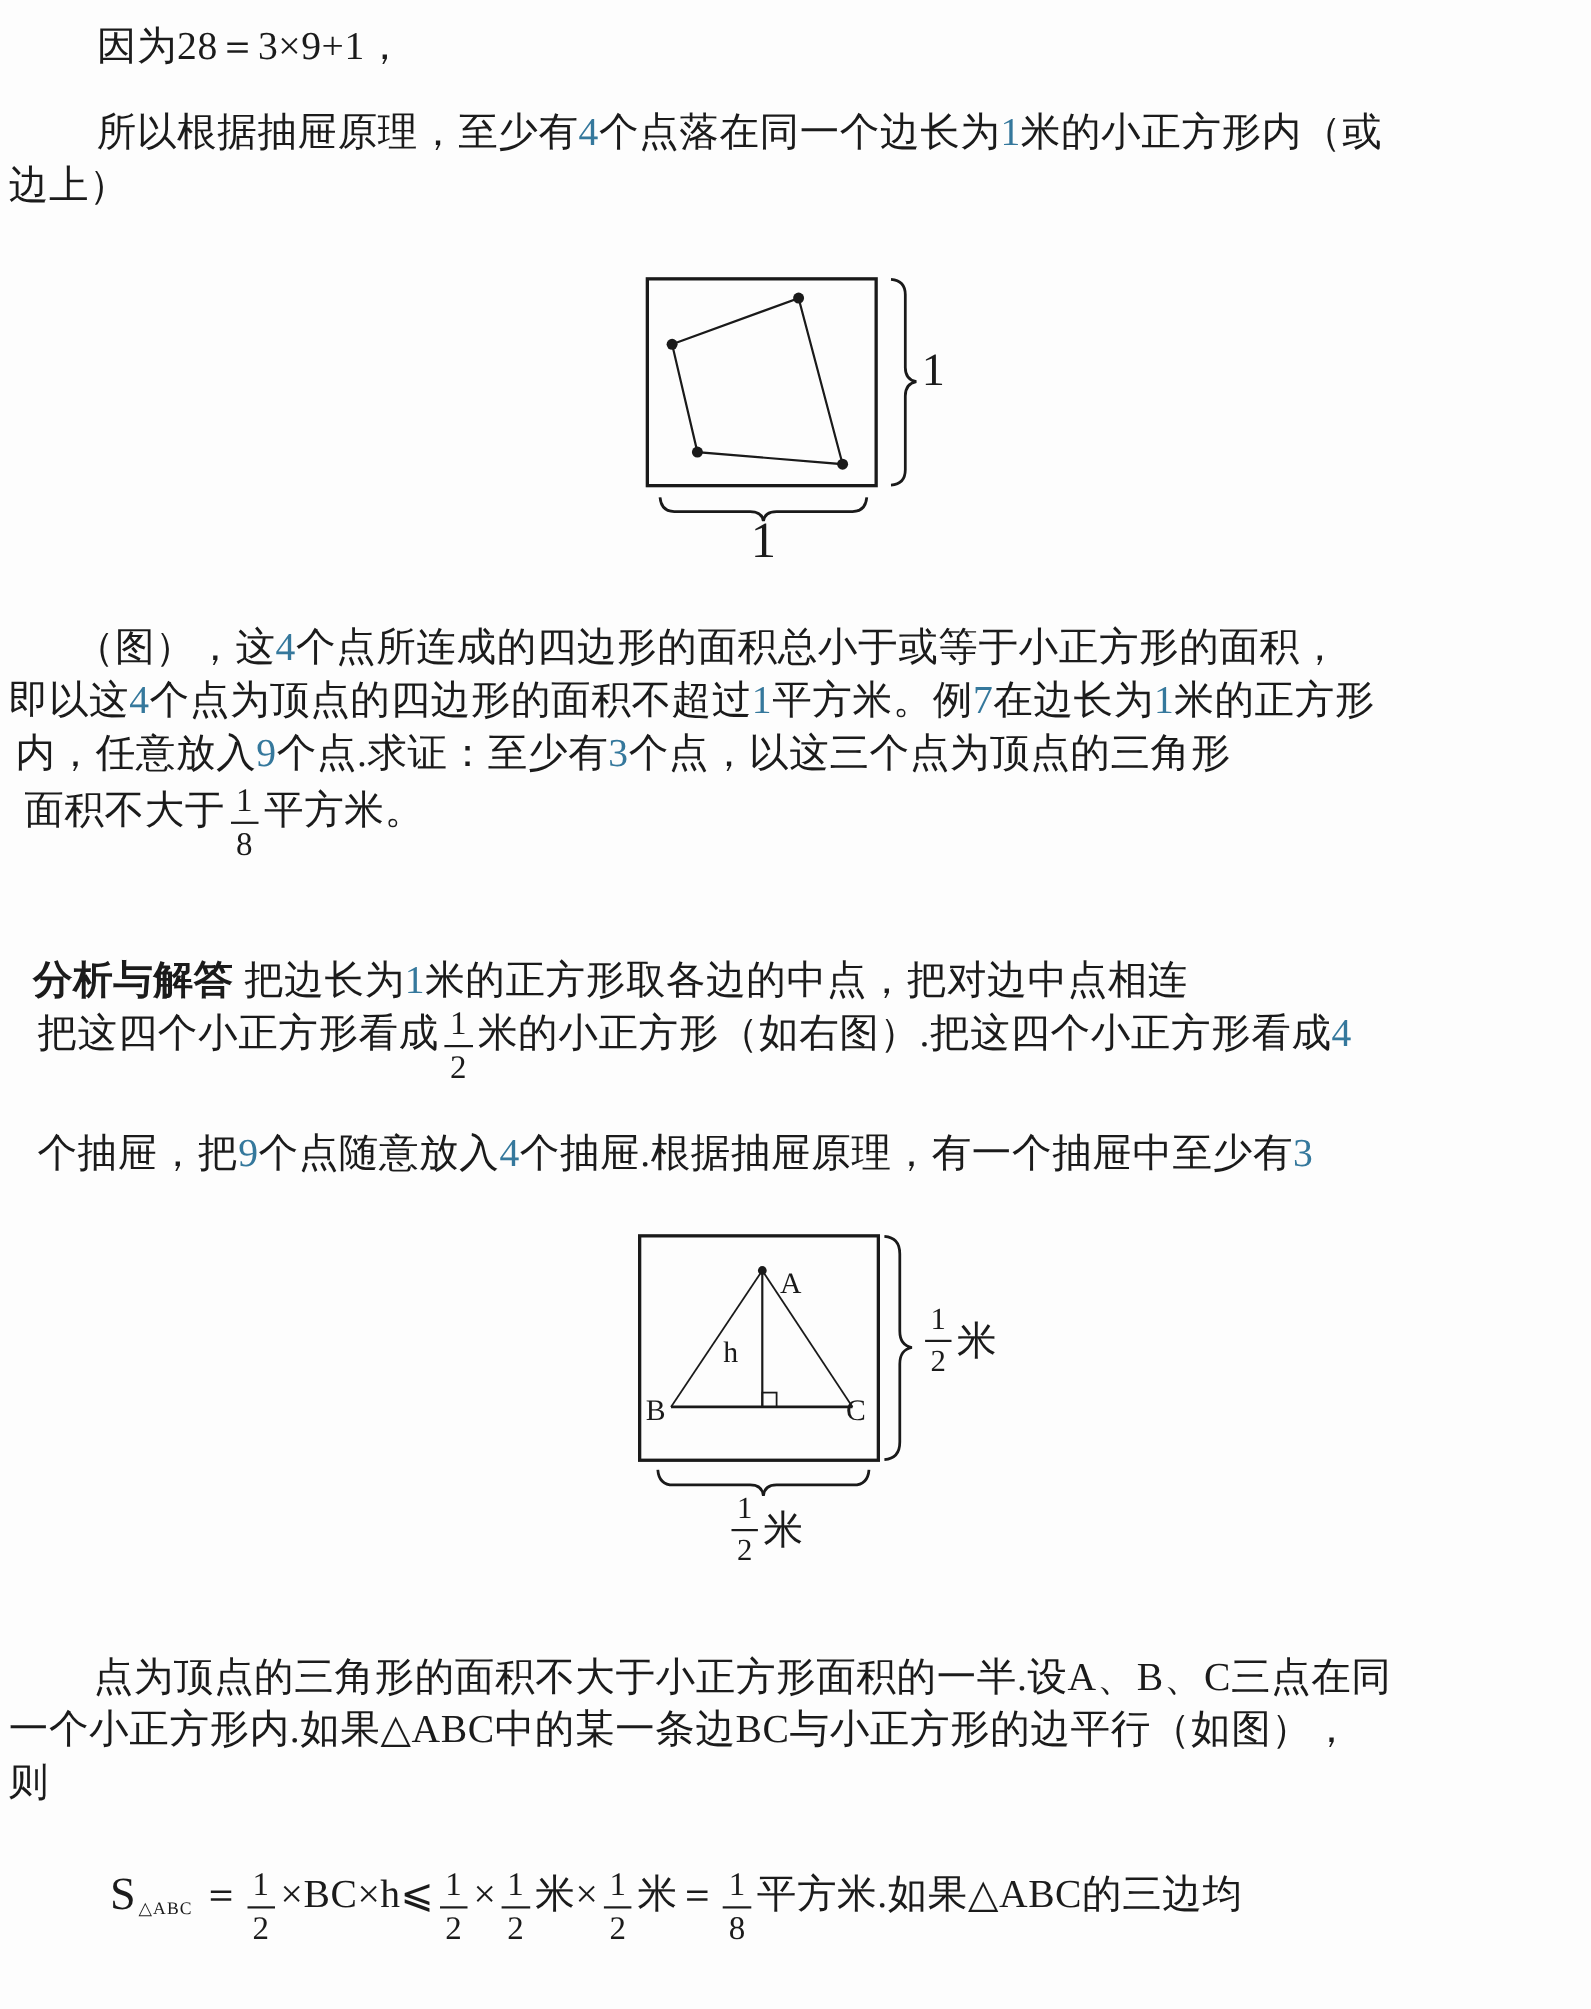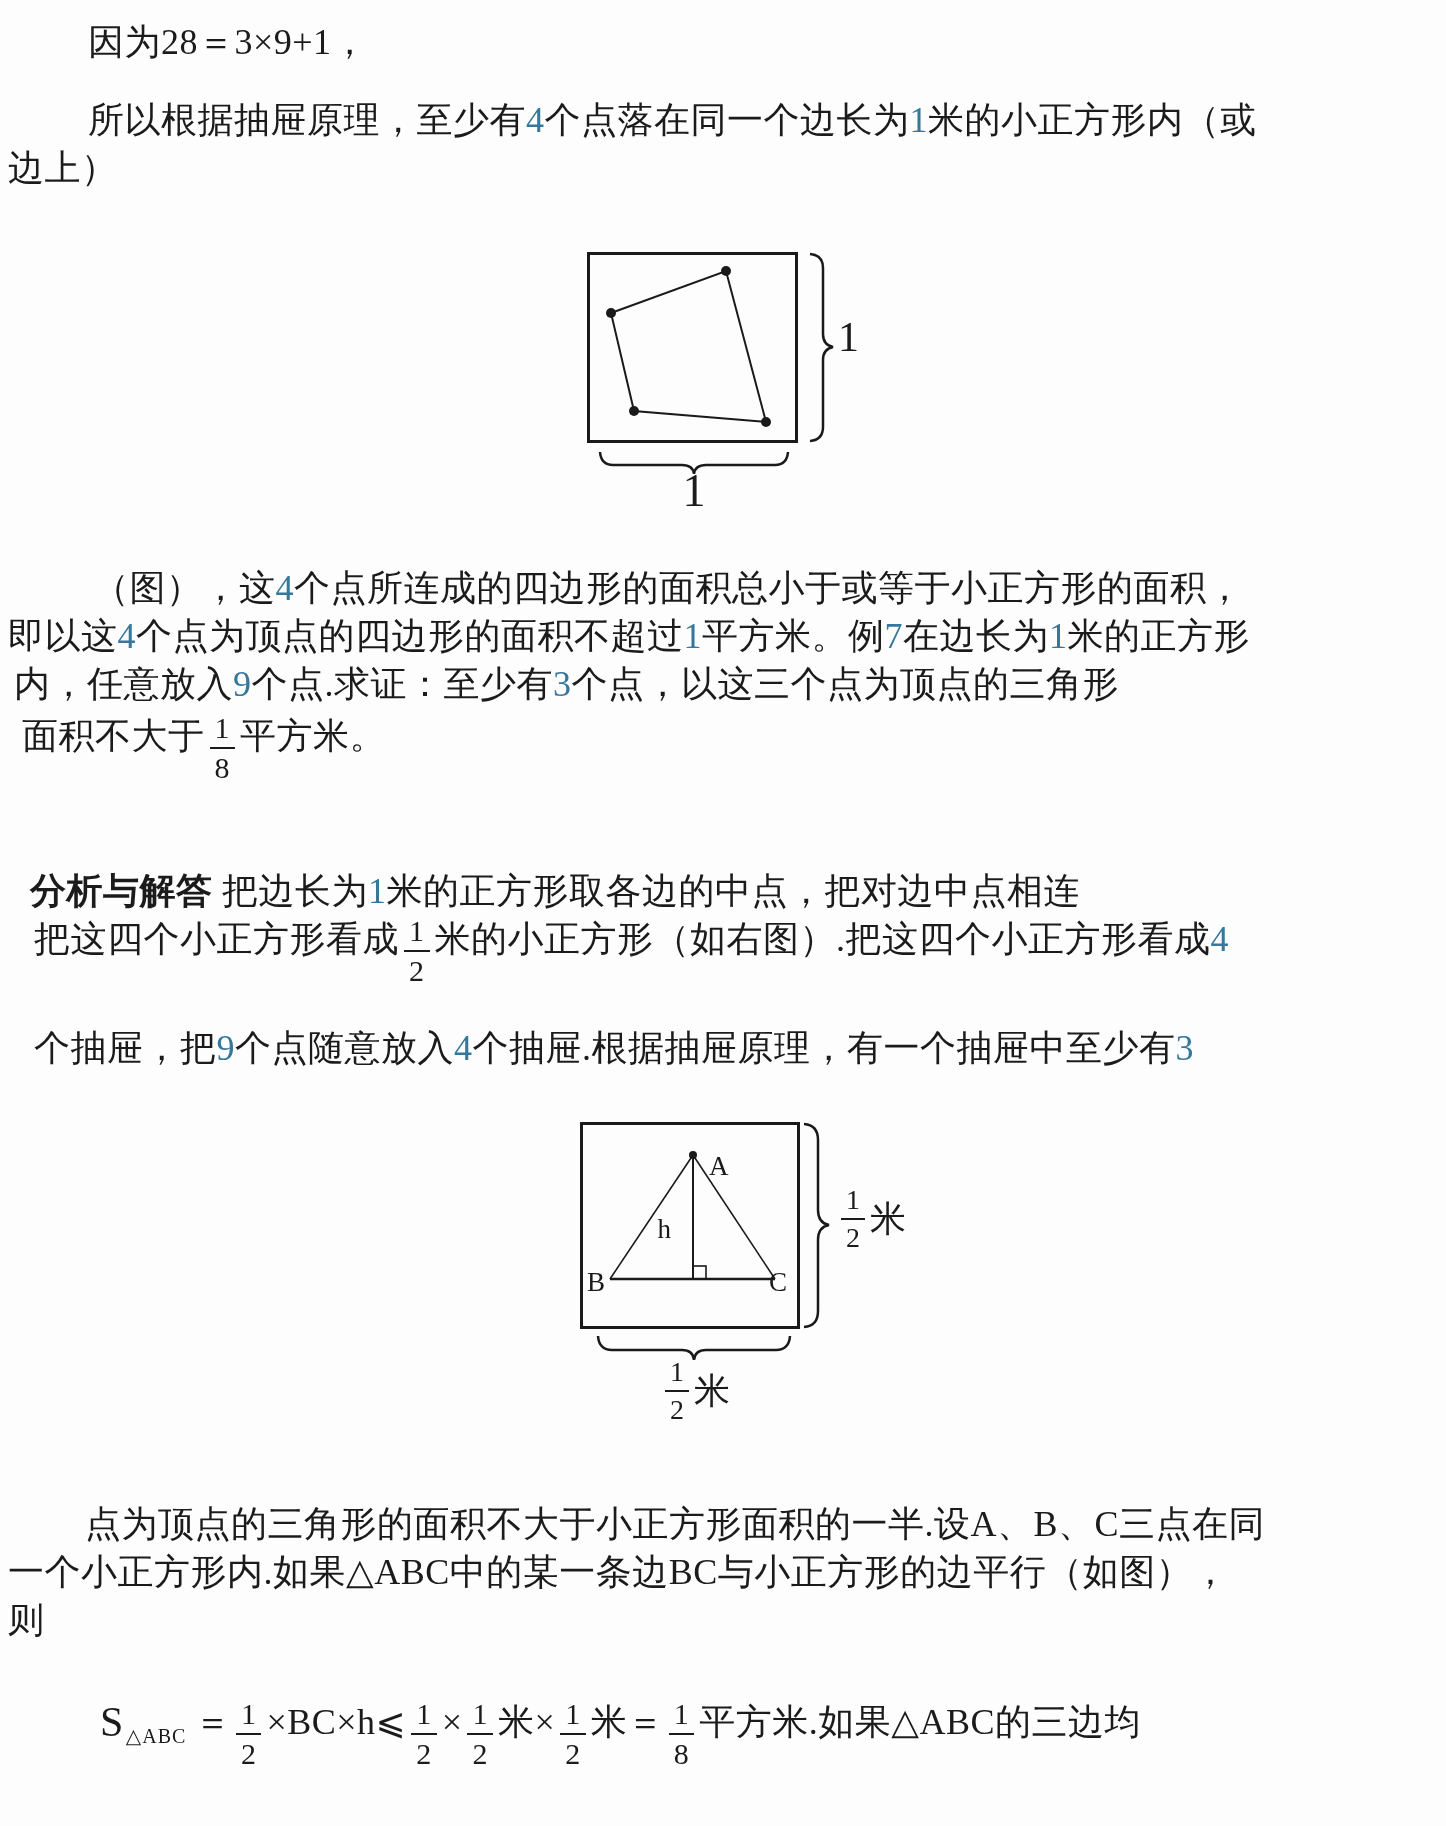--- a/index.html
+++ b/index.html
@@ -15,21 +15,21 @@
     font-size:36px;
     line-height:46px;
     white-space:nowrap;
     letter-spacing:0.5px;
     margin-top:13px;
   }
   .tline.vcenter{display:flex;}
   .digit{color:#35789c;}
   .bold{font-weight:bold;}
   .var{font-size:42px;}
-  .sub{font-size:20px;display:inline-block;transform:translateY(14px);margin:0 8px 0 2px;letter-spacing:1px;}
+  .sub{font-size:16px;display:inline-block;transform:translateY(14px);margin:0 8px 0 2px;letter-spacing:1px;}
   .frac{
     display:inline-flex;flex-direction:column;align-items:center;
     vertical-align:middle;margin:0 5px;line-height:1;
   }
   .frac .num{font-size:30px;padding:0 5px 4px;}
   .frac .den{font-size:30px;border-top:2px solid #1b1b1b;padding:4px 5px 0;}
   .fig-square{
     position:absolute;border:3px solid #1a1a1a;background:transparent;
   }
   .brace{position:absolute;}
@@ -38,21 +38,21 @@
   .frac-unit .frac .num,.frac-unit .frac .den{font-size:28px;}
   svg{display:block;}
 </style>
 </head>
 <body>
 
 <div id="text-layer">
     <div class="tline" style="left: 88px; top: 6px;"><span>因为28＝3×9+1，</span></div>
     <div class="tline" style="left: 88px; top: 84px;"><span>所以根据抽屉原理，至少有</span><span class="digit">4</span><span>个点落在同一个边长为</span><span class="digit">1</span><span>米的小正方形内（或</span></div>
     <div class="tline" style="left: 8px; top: 132px;"><span>边上）</span></div>
-    <div class="tline" style="left: 93px; top: 552px;"><span>（图），这</span><span class="digit">4</span><span>个点所连成的四边形的面积总小于或等于小正方形的面积，</span></div>
+    <div class="tline" style="left: 68px; top: 552px;"><span>（图），这</span><span class="digit">4</span><span>个点所连成的四边形的面积总小于或等于小正方形的面积，</span></div>
     <div class="tline" style="left: 8px; top: 600px;"><span>即以这</span><span class="digit">4</span><span>个点为顶点的四边形的面积不超过</span><span class="digit">1</span><span>平方米。例</span><span class="digit">7</span><span>在边长为</span><span class="digit">1</span><span>米的正方形</span></div>
     <div class="tline" style="left: 14px; top: 648px;"><span>内，任意放入</span><span class="digit">9</span><span>个点.求证：至少有</span><span class="digit">3</span><span>个点，以这三个点为顶点的三角形</span></div>
     <div class="tline vcenter" style="left: 22px; top: 700px; height: 82px;">
       <span>面积不大于</span>
       <span class="frac">
         <span class="num">1</span>
         <span class="den">8</span>
       </span>
       <span>平方米。</span>
     </div>

